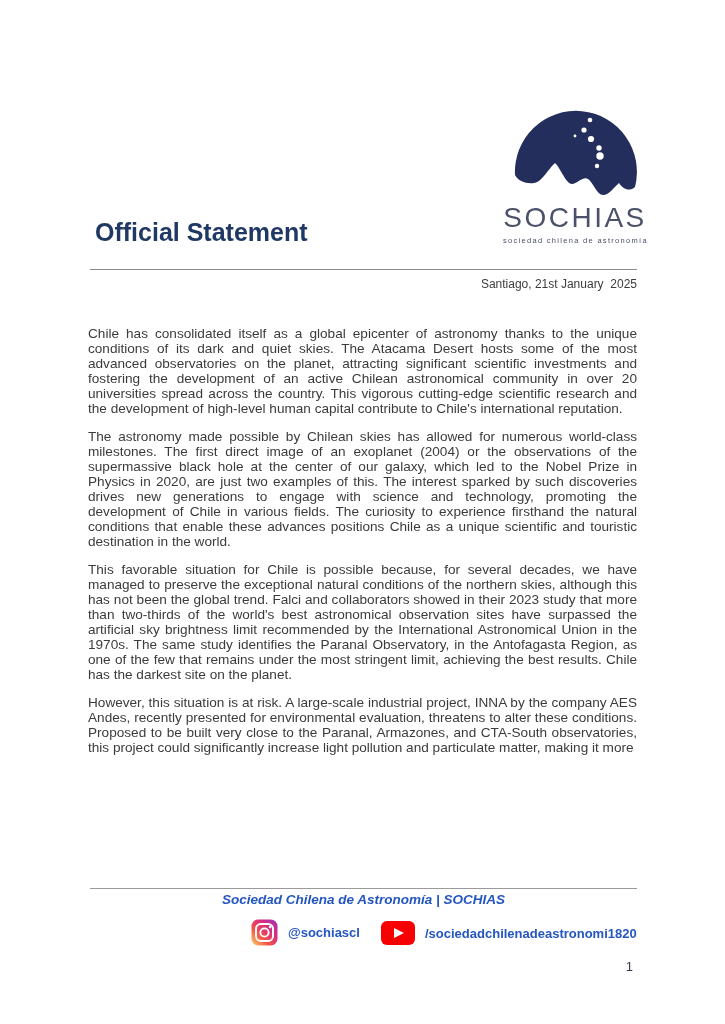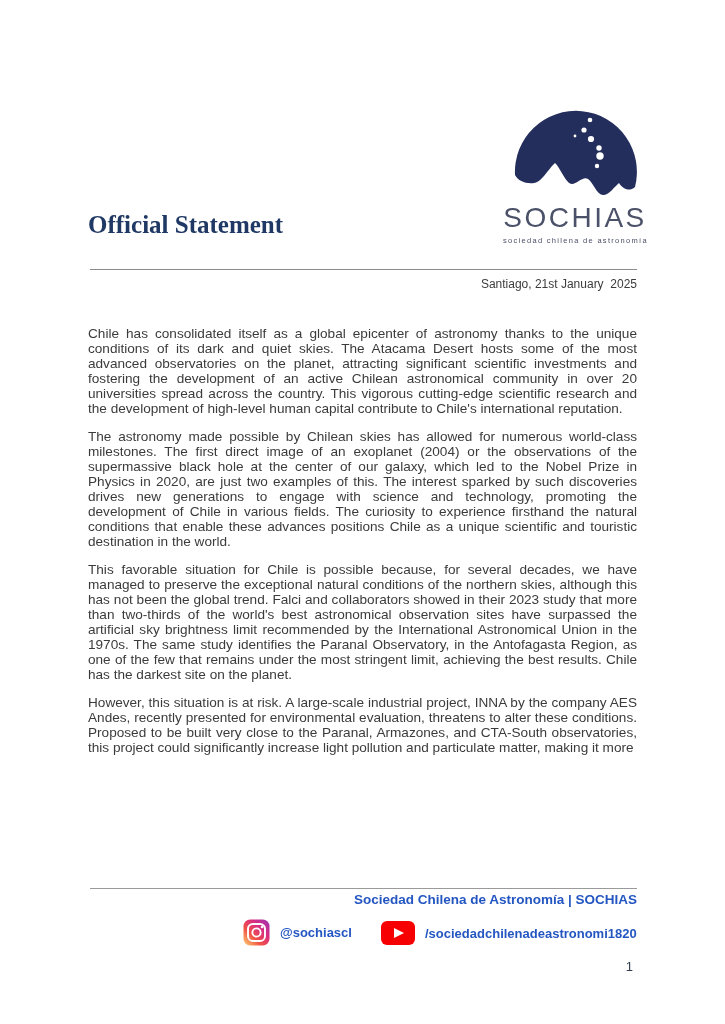--- a/index.html
+++ b/index.html
@@ -35,22 +35,22 @@
     letter-spacing: 1.3px;
     color: #4b5168;
     white-space: nowrap;
   }
 
   
   .doc-title {
     position: absolute;
     left: 88px;
     top: 211px;
-    margin: 0;
-    font-family: Liberation Serif, serif;
+    margin: 7px;
+    font-family: Liberation Sans, sans-serif;
     font-weight: bold;
     font-size: 25px;
     color: #1f3864;
   }
   .rule {
     position: absolute;
     left: 90px;
     width: 547px;
     height: 0;
     border-top: 1px solid #8c8c8c;
@@ -79,38 +79,39 @@
   }
   .content p { margin: 0 0 13px 0; }
   .content p:last-child { margin-bottom: 0; }
 
   
   .footer-title {
     position: absolute;
     left: 90px;
     top: 892px;
     width: 547px;
-    text-align: right;
+    text-align: center;
     font-weight: bold;
     font-size: 13.5px;
     color: #2456c2;
+    font-style: italic;
   }
   .social {
     position: absolute;
     display: flex;
     align-items: center;
     gap: 10px;
     font-weight: bold;
     font-size: 13px;
     color: #2456c2;
     cursor: pointer;
     text-decoration: none;
   }
   .social-website  { left: 103px; top: 916px; }
-  .social-instagram{ left: 243px; top: 919px; justify-content: center; }
+  .social-instagram{ left: 251px; top: 919px; justify-content: center; }
   .social-youtube  { left: 381px; top: 921px; }
   .social svg { display: block; flex: 0 0 auto; }
 
   .page-number {
     position: absolute;
     right: 92px;
     top: 959px;
     font-size: 13px;
     color: #333f4f;
   }

